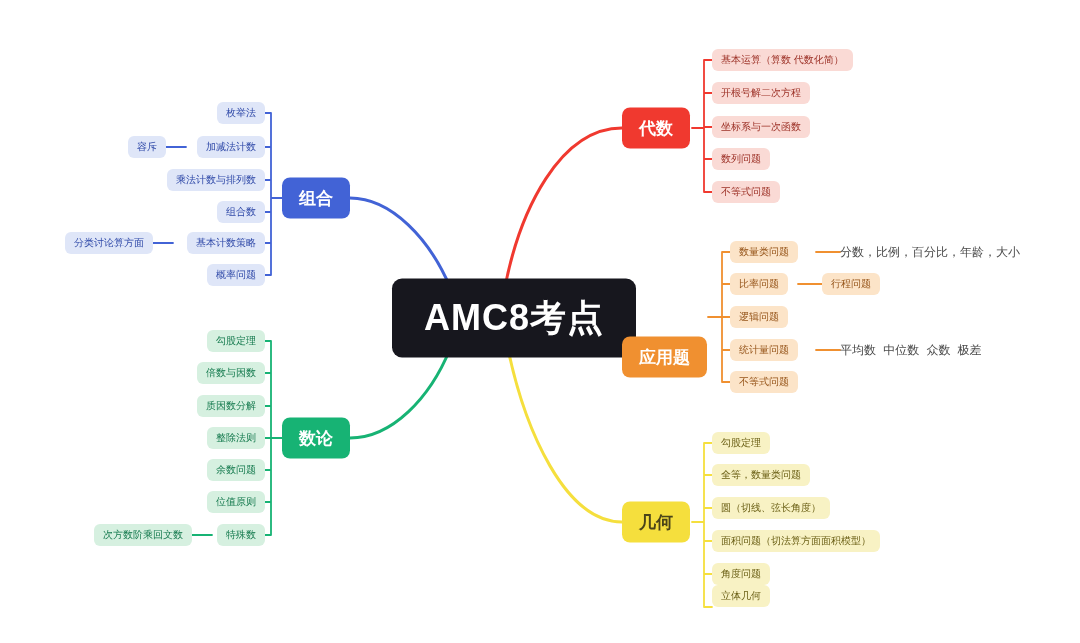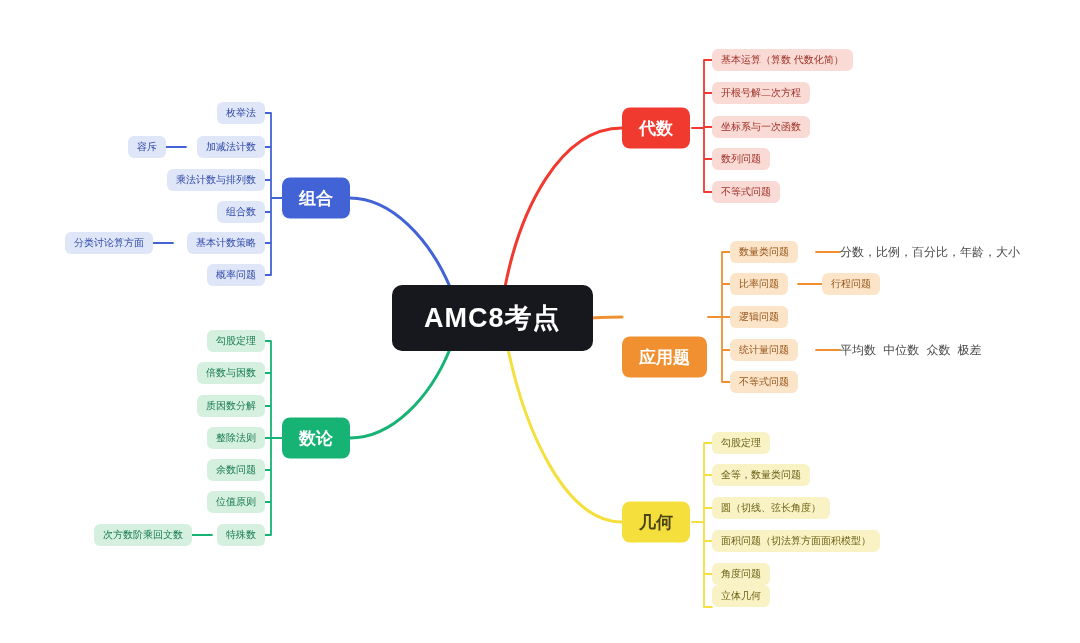--- a/index.html
+++ b/index.html
@@ -11,21 +11,21 @@
   .main{stroke-width:3;}
   .bracket{stroke-width:1.8;}
   .s-alg{stroke:var(--c-algebra);}
   .s-app{stroke:var(--c-application);}
   .s-geo{stroke:var(--c-geometry);}
   .s-com{stroke:var(--c-combinatorics);}
   .s-num{stroke:var(--c-number_theory);}
 
   .node{position:absolute;transform:translateY(-50%);white-space:nowrap;box-sizing:border-box;}
   .center-node{
-    background:var(--c-center_bg);color:#fff;font-size:27px;font-weight:bold;
+    background:var(--c-center_bg);color:#fff;font-size:36px;font-weight:bold;
     border-radius:10px;padding:15px 32px;letter-spacing:1px;
   }
   .branch{font-size:17px;font-weight:bold;color:#fff;padding:9px 17px;border-radius:8px;}
   .b-alg{background:var(--c-algebra);}
   .b-app{background:var(--c-application);margin-top:40px;}
   .b-geo{background:var(--c-geometry);color:var(--c-geometry_label_text);}
   .b-com{background:var(--c-combinatorics);}
   .b-num{background:var(--c-number_theory);}
 
   .child{font-size:10px;padding:4px 9px;border-radius:6px;}

